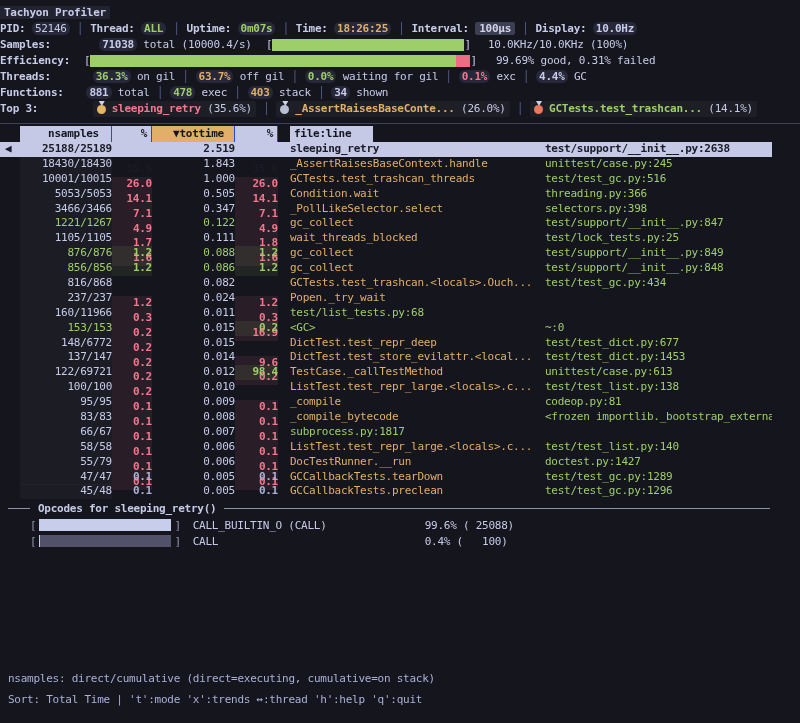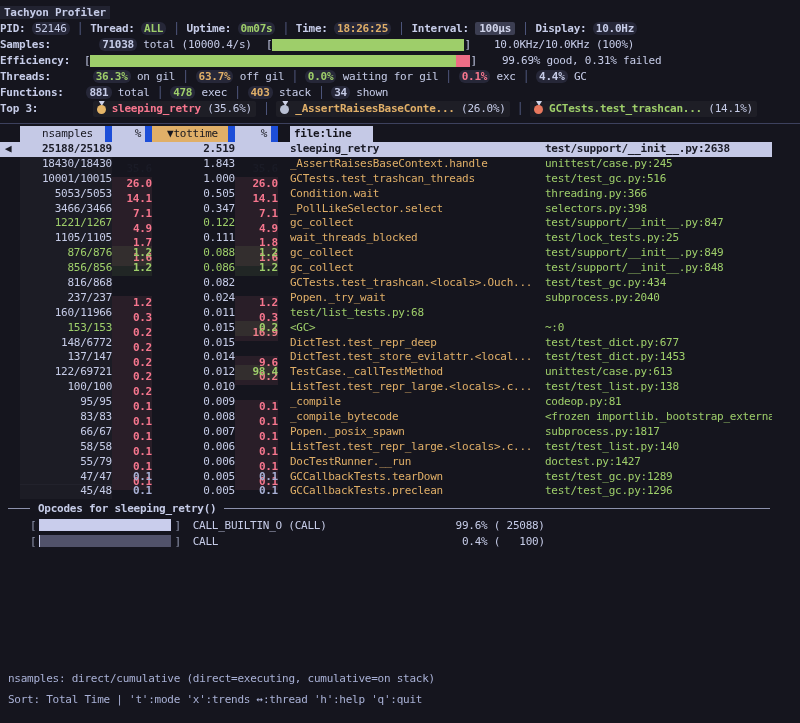--- a/index.html
+++ b/index.html
@@ -23,21 +23,21 @@
   .title-chip { background:#222331; padding:0 4px; font-weight:bold; color:#c6cce8; }
 
   
   .bar-abs { position:absolute; top:1px; display:flex; align-items:center; height:14px; }
   .brk { color:#c6cce8; }
   .hbar { display:inline-block; height:12px; }
   .samples-fill { width:192px; background:#9ece6a; }
   .eff-track { width:380px; height:12px; display:flex; }
   .eff-good { flex:1; background:#9ece6a; }
   .eff-bad { width:14px; background:#ee6d85; }
-  .right-txt { position:absolute; top:0; color:#c6cce8;margin-left:6px; }
+  .right-txt { position:absolute; top:0; color:#c6cce8; }
 
   
   .top3-item { display:inline-block; background:rgba(255,255,255,.04); padding:0 4px; border-radius:2px; }
   .medal { display:inline-block; width:10px; height:13px; position:relative; margin-right:5px; vertical-align:-2px; }
   .medal::before { content:""; position:absolute; top:0; left:2px; width:6px; height:5px; background:#cfd3e8;
     clip-path:polygon(0 0,100% 0,50% 100%); }
   .medal::after { content:""; position:absolute; bottom:0; left:0; width:9px; height:9px; border-radius:50%; }
   .medal-gold::after { background:#e5b567; }
   .medal-silver::after { background:#b9c0d4; }
   .medal-bronze::after { background:#e8785e; }
@@ -53,21 +53,21 @@
   .ns { width:92px; text-align:right; }
   .trow .ns { background:rgba(200,205,235,.04); }
   .p1 { width:40px; text-align:right; }
   .tot { width:83px; text-align:right; }
   .p2 { width:43px; text-align:right; }
   .fn { width:243px; margin-left:12px; }
   .fl { flex:1 1 auto; margin-left:12px; min-width:0; }
   .chip-p { background:rgba(247,118,142,.09);margin-top:40px; }
   .chip-g { background:rgba(158,206,106,.09); }
   .pctv { font-weight:bold; }
-  .hc { background:#c5c9e6; color:#16161e; font-weight:normal; border-right:7px solid #1d4ed8; }
+  .hc { background:#c5c9e6; color:#16161e; font-weight:bold; border-right:1px solid #1d4ed8; }
   .hg { background:#c5c9e6; border-right:none; }
   .h-ns { width:92px; text-align:right; padding-right:12px; }
   .h-p1 { width:40px; text-align:right; padding-right:4px; }
   .h-tot { width:83px; text-align:right; padding-right:10px; background:#e0af68; }
   .h-p2 { width:43px; text-align:right; padding-right:4px; }
   .h-fn { width:243px; margin-left:12px; padding-left:4px; }
   .h-fl { flex:none; margin-left:12px; background:none; border:none; }
   .h-fl span { background:#c5c9e6; color:#16161e; font-weight:bold; padding:0 22px 0 4px; display:inline-block; }
   .selected { background:#c5c9e6; font-weight:bold; }
   .selected .cell { color:#1a1b26 !important; background:none !important; }
@@ -75,21 +75,21 @@
   
   .op-sep { display:flex; align-items:center; height:15px; margin:2px 30px 1px 8px; flex:none; }
   .op-sep .seg { border-top:1px solid #8d92ad; width:22px; }
   .op-sep .grow { border-top:1px solid #8d92ad; flex:1; }
   .op-sep .t { padding:0 8px; font-weight:bold; color:#c6cce8; white-space:pre; }
   .op-row { display:flex; align-items:center; height:16px; padding-left:30px; flex:none; }
   .op-br { color:#9298b0; }
   .op-track { width:132px; height:12px; background:#51526a; margin:0 3px; }
   .op-fill { height:100%; background:#c9cdec; }
   .op-name { margin-left:12px; width:232px; color:#c6cce8; white-space:pre; }
-  .op-pct { width:120px; text-align:right; color:#c6cce8; white-space:pre; }
+  .op-pct { width:120px; color:#c6cce8; white-space:pre; }
 
   .spacer { flex:1 1 auto; }
   .foot { padding-left:8px; line-height:21px; color:#a9b1d6; white-space:pre; flex:none; }
   .foot-wrap { margin-bottom:13px; flex:none; }
 </style>
 </head>
 <body>
 
 <div class="ln" style="margin-top:5px"><span class="title-chip">Tachyon Profiler</span></div>
 
@@ -207,21 +207,20 @@
       <span class="cell fn c-orange">GCTests.test_trashcan.&lt;locals&gt;.Ouch...</span>
       <span class="cell fl c-green">test/test_gc.py:434</span>
     </div>
     <div class="trow">
       <span class="cell gutter"></span>
       <span class="cell ns c-bright">237/237</span>
       <span class="cell p1 pctv c-pink chip-p">0.3</span>
       <span class="cell tot c-bright">0.024</span>
       <span class="cell p2 pctv c-pink chip-p">0.3</span>
       <span class="cell fn c-orange">Popen._try_wait</span>
-      <span class="cell fl c-green">subprocess.py:2040</span>
     </div>
     <div class="trow">
       <span class="cell gutter"></span>
       <span class="cell ns c-bright">160/11966</span>
       <span class="cell p1 pctv c-pink chip-p">0.2</span>
       <span class="cell tot c-bright">0.011</span>
       <span class="cell p2 pctv c-pink chip-p">16.9</span>
       <span class="cell fl c-green">test/list_tests.py:68</span>
     </div>
     <div class="trow">
@@ -286,21 +285,20 @@
       <span class="cell p2 pctv c-pink chip-p">0.1</span>
       <span class="cell fn c-orange">_compile_bytecode</span>
       <span class="cell fl c-green">&lt;frozen importlib._bootstrap_externa</span>
     </div>
     <div class="trow">
       <span class="cell gutter"></span>
       <span class="cell ns c-bright">66/67</span>
       <span class="cell p1 pctv c-pink chip-p">0.1</span>
       <span class="cell tot c-bright">0.007</span>
       <span class="cell p2 pctv c-pink chip-p">0.1</span>
-      <span class="cell fn c-orange">Popen._posix_spawn</span>
       <span class="cell fl c-green">subprocess.py:1817</span>
     </div>
     <div class="trow">
       <span class="cell gutter"></span>
       <span class="cell ns c-bright">58/58</span>
       <span class="cell p1 pctv c-pink chip-p">0.1</span>
       <span class="cell tot c-bright">0.006</span>
       <span class="cell p2 pctv c-pink chip-p">0.1</span>
       <span class="cell fn c-orange">ListTest.test_repr_large.&lt;locals&gt;.c...</span>
       <span class="cell fl c-green">test/test_list.py:140</span>

